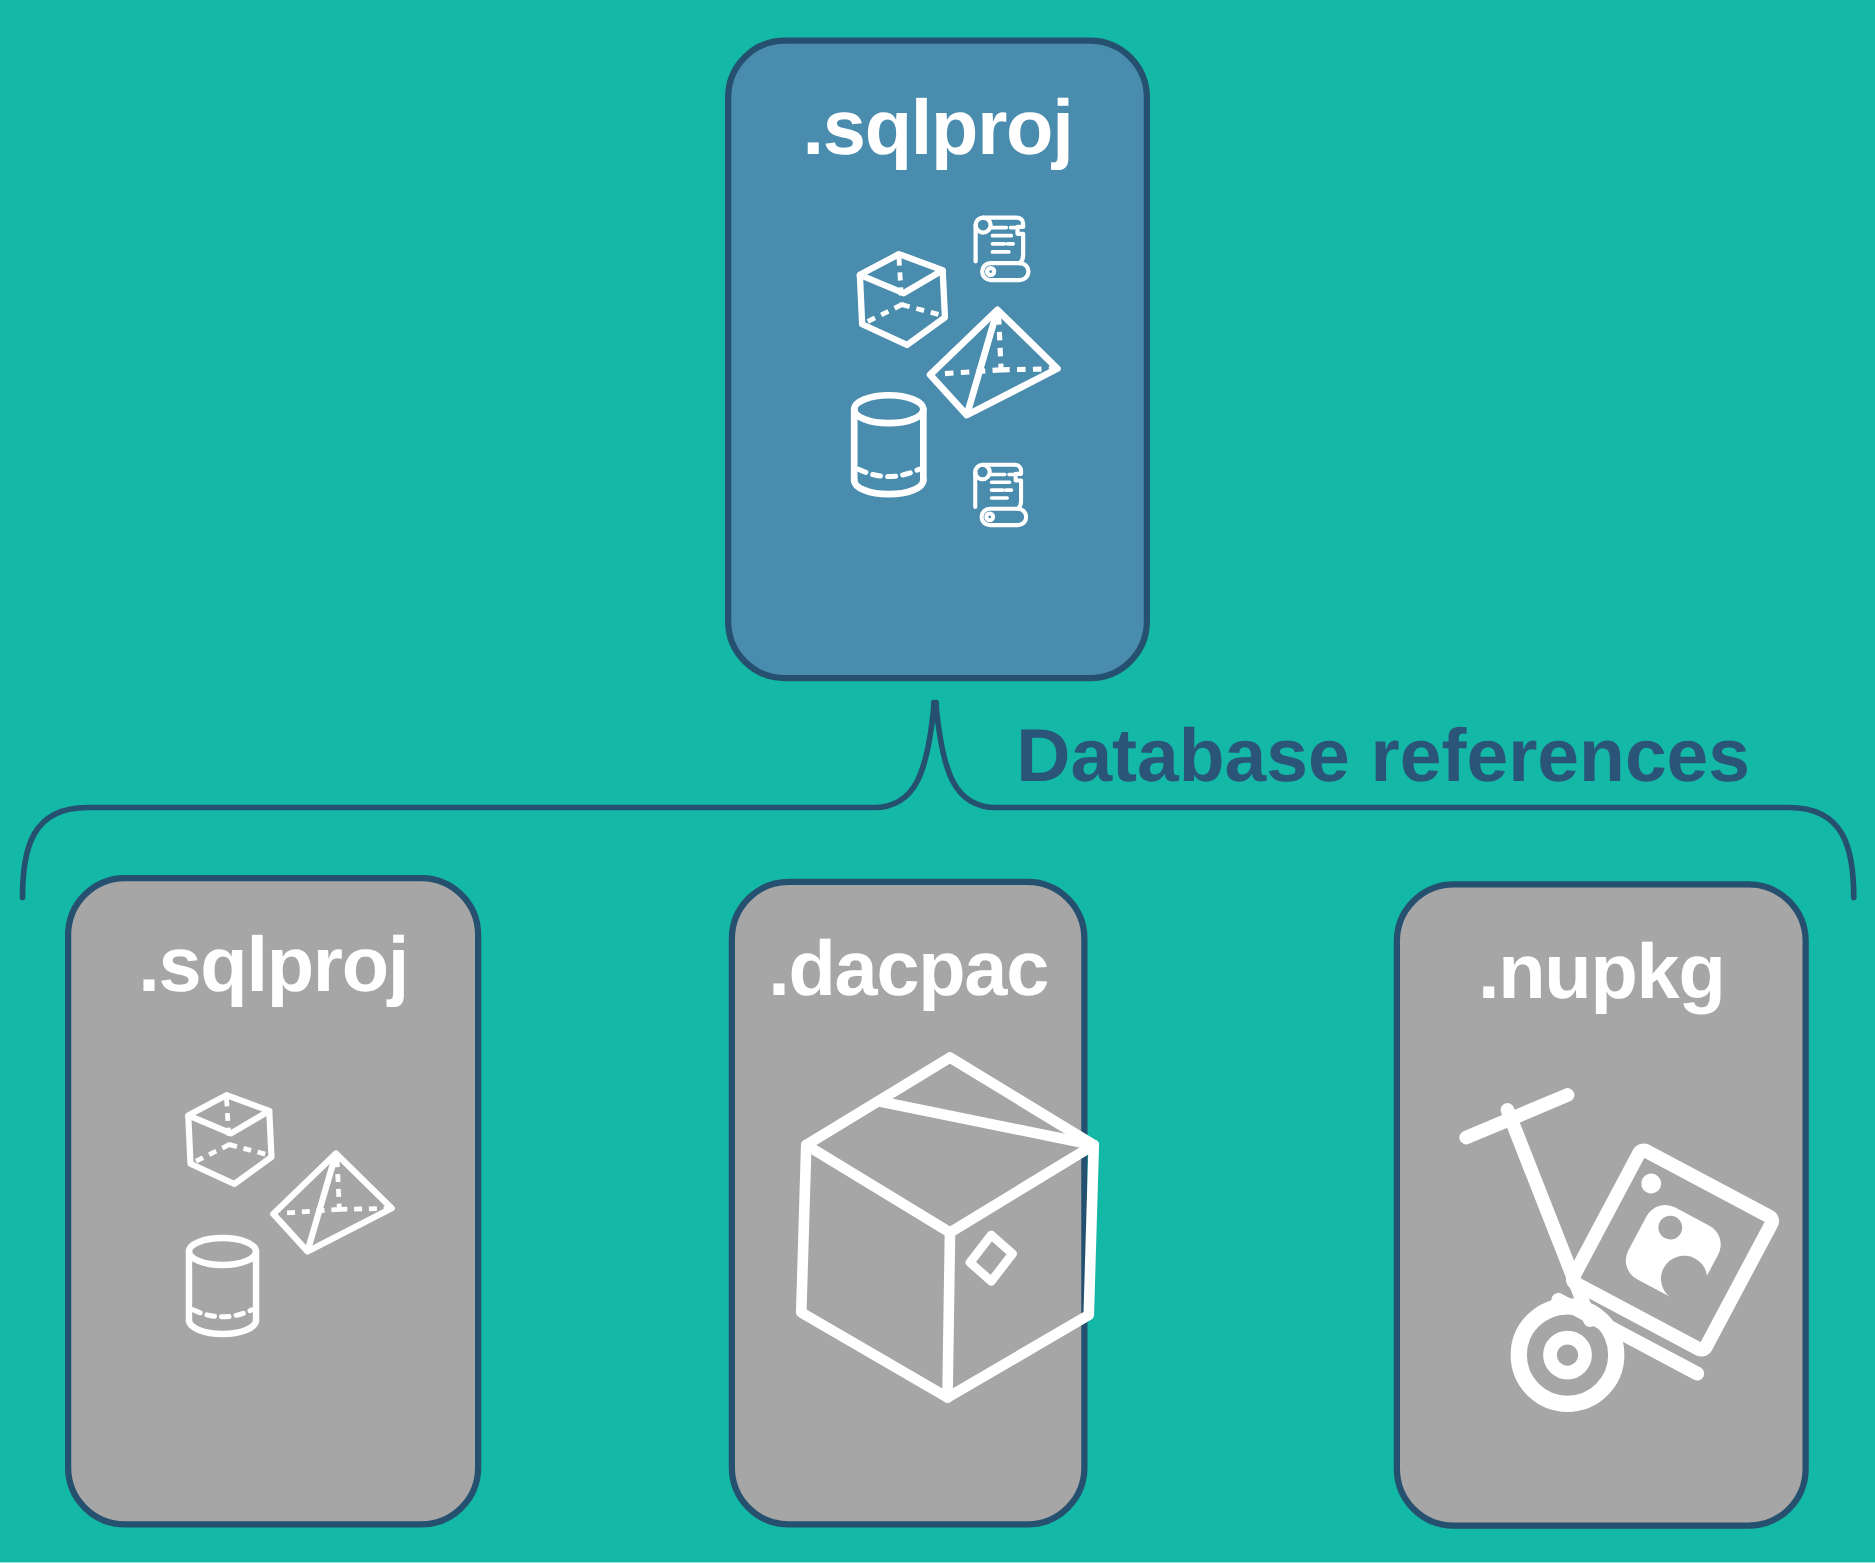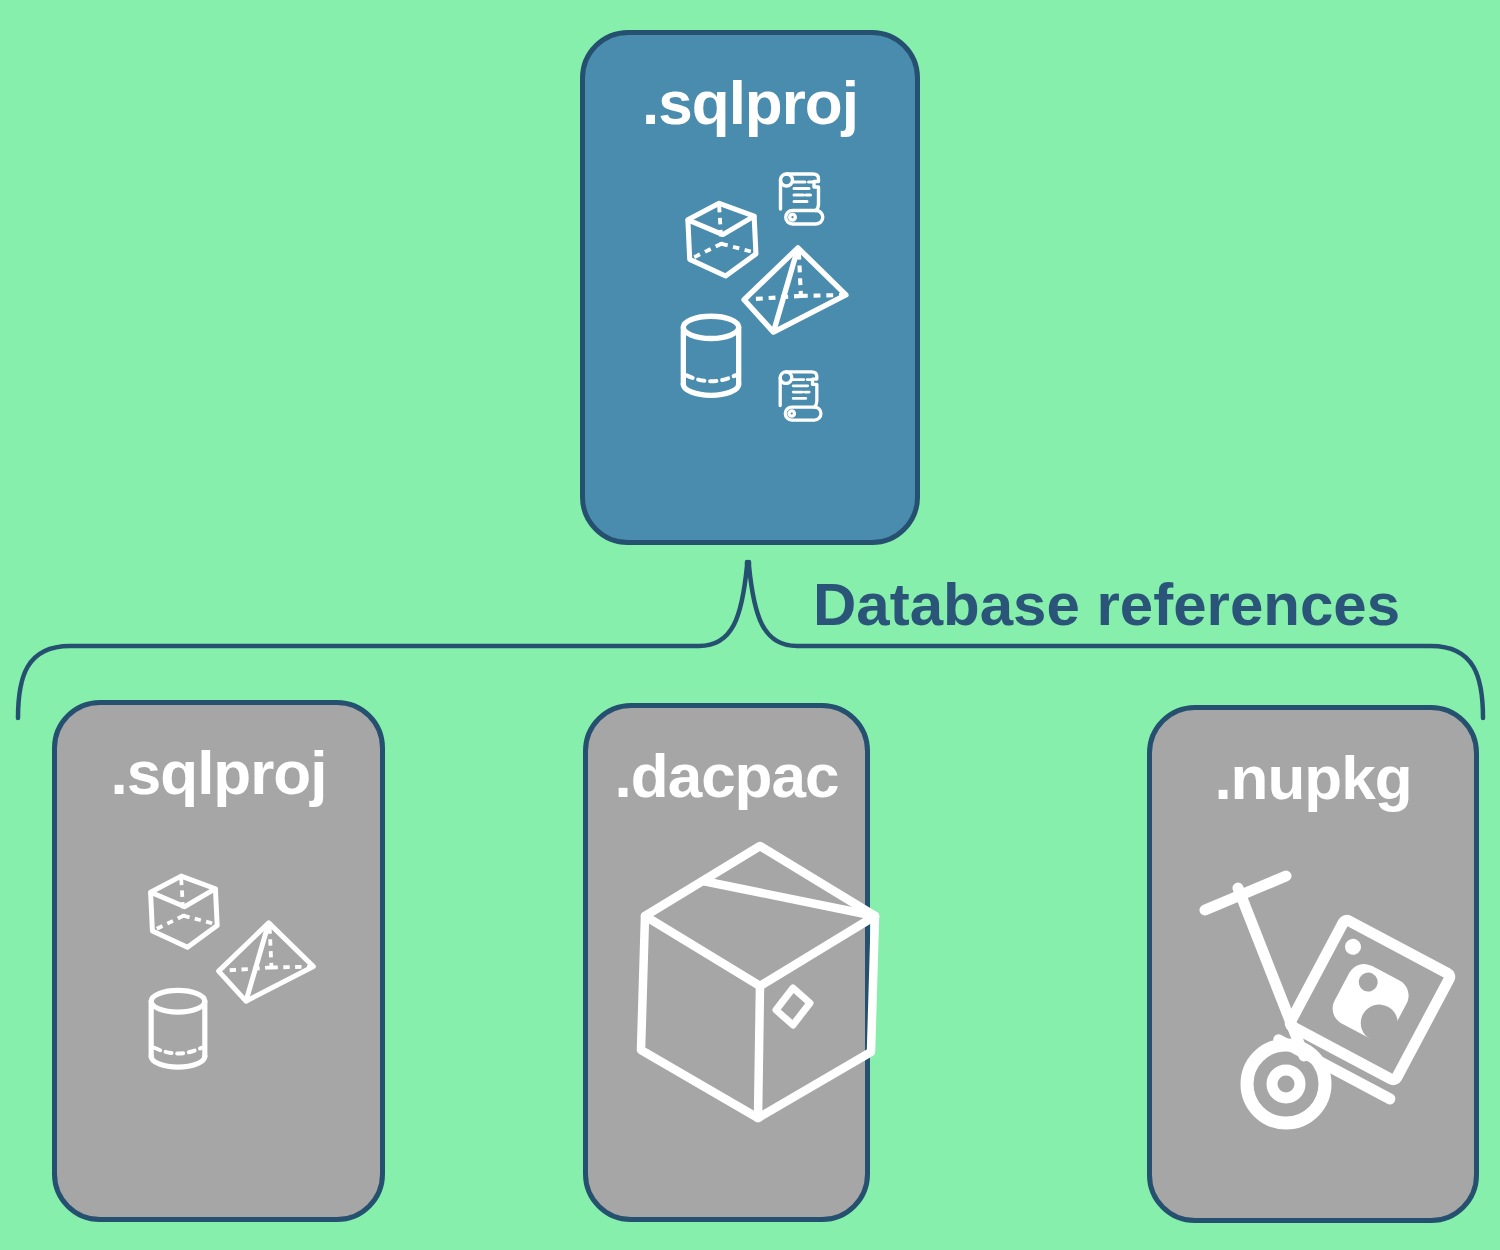--- a/index.html
+++ b/index.html
@@ -1,27 +1,27 @@
 <!DOCTYPE html>
 <html><head>
 <meta charset="utf-8">
 <style>
   html,body{margin:0;padding:0;background:#ffffff;}
   .canvas{
-    position:relative;width:1500px;height:1250px;background:#86efac;overflow:hidden;
+    position:relative;width:1500px;height:1250px;background:#14b8a6;overflow:hidden;
     font-family:"Liberation Sans", sans-serif;
   }
   .card{
     position:absolute;border-radius:48px;border:5px solid #26506F;box-sizing:border-box;
   }
   .card.parent{left:580px;top:30px;width:340px;height:515px;background:#4A8CAD;}
   .card.child{background:#A6A6A6;}
   .card.child.c1{left:52px;top:700px;width:333px;height:522px;}
   .card.child.c2{left:583px;top:703px;width:287px;height:519px;}
-  .card.child.c3{left:1115px;top:705px;width:332px;height:518px;margin-left:32px;}
+  .card.child.c3{left:1115px;top:705px;width:332px;height:518px;}
   .card-title{
     margin-top:34px;text-align:center;color:#ffffff;font-weight:bold;
     font-size:62px;line-height:1.1;letter-spacing:-1px;
   }
   .icon{position:absolute;}
   .brace-layer{position:absolute;left:0;top:0;width:1500px;height:1250px;pointer-events:none;}
   .edge-label{
     position:absolute;left:813px;top:575px;color:#2A5578;font-weight:bold;
     font-size:60px;line-height:1;white-space:nowrap;
   }

